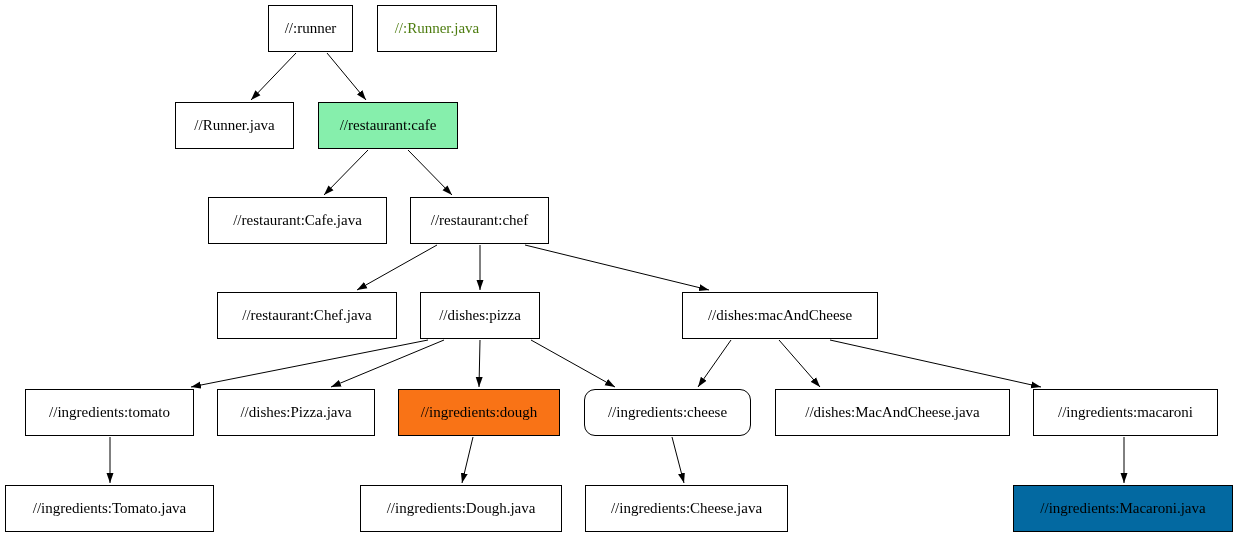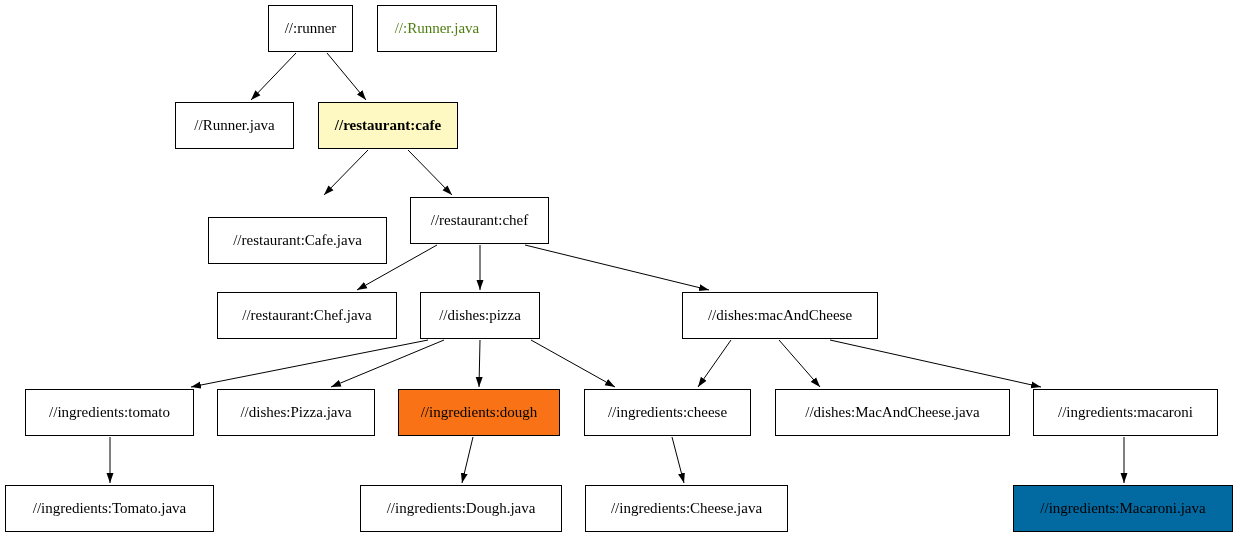--- a/index.html
+++ b/index.html
@@ -63,30 +63,30 @@
         <line x1="110" y1="437" x2="110" y2="483" stroke="#000000" stroke-width="1" marker-end="url(#arrowhead)"></line>
         <line x1="473" y1="437" x2="462" y2="483" stroke="#000000" stroke-width="1" marker-end="url(#arrowhead)"></line>
         <line x1="672" y1="437" x2="684" y2="483" stroke="#000000" stroke-width="1" marker-end="url(#arrowhead)"></line>
         <line x1="1124" y1="437" x2="1124" y2="483" stroke="#000000" stroke-width="1" marker-end="url(#arrowhead)"></line>
       </g>
   </svg>
   <div>
       <div class="graph-node" style="left: 268px; top: 5px; width: 85px; height: 47px; border-color: rgb(0, 0, 0); background: rgb(255, 255, 255); color: rgb(0, 0, 0);">//:runner</div>
       <div class="graph-node" style="left: 377px; top: 5px; width: 120px; height: 47px; border-color: rgb(0, 0, 0); background: rgb(255, 255, 255); color: #4d7c0f;">//:Runner.java</div>
       <div class="graph-node" style="left: 175px; top: 102px; width: 119px; height: 47px; border-color: rgb(0, 0, 0); background: rgb(255, 255, 255); color: rgb(0, 0, 0); text-align: center;">//Runner.java</div>
-      <div class="graph-node" style="left: 318px; top: 102px; width: 140px; height: 47px; border-color: rgb(0, 0, 0); background: #fef9c3; color: rgb(0, 0, 0); font-weight: bold;">//restaurant:cafe</div>
-      <div class="graph-node" style="left: 208px; top: 197px; width: 179px; height: 47px; border-color: rgb(0, 0, 0); background: rgb(255, 255, 255); color: rgb(0, 0, 0); margin-top: 20px;">//restaurant:Cafe.java</div>
+      <div class="graph-node" style="left: 318px; top: 102px; width: 140px; height: 47px; border-color: rgb(0, 0, 0); background: #86efac; color: rgb(0, 0, 0);">//restaurant:cafe</div>
+      <div class="graph-node" style="left: 208px; top: 197px; width: 179px; height: 47px; border-color: rgb(0, 0, 0); background: rgb(255, 255, 255); color: rgb(0, 0, 0);">//restaurant:Cafe.java</div>
       <div class="graph-node" style="left: 410px; top: 197px; width: 139px; height: 47px; border-color: rgb(0, 0, 0); background: rgb(255, 255, 255); color: rgb(0, 0, 0);">//restaurant:chef</div>
       <div class="graph-node" style="left: 217px; top: 292px; width: 180px; height: 47px; border-color: rgb(0, 0, 0); background: rgb(255, 255, 255); color: rgb(0, 0, 0);">//restaurant:Chef.java</div>
       <div class="graph-node" style="left: 420px; top: 292px; width: 120px; height: 47px; border-color: rgb(0, 0, 0); background: rgb(255, 255, 255); color: rgb(0, 0, 0);">//dishes:pizza</div>
       <div class="graph-node" style="left: 682px; top: 292px; width: 196px; height: 47px; border-color: rgb(0, 0, 0); background: rgb(255, 255, 255); color: rgb(0, 0, 0);">//dishes:macAndCheese</div>
       <div class="graph-node" style="left: 25px; top: 389px; width: 169px; height: 47px; border-color: rgb(0, 0, 0); background: rgb(255, 255, 255); color: rgb(0, 0, 0);">//ingredients:tomato</div>
       <div class="graph-node" style="left: 217px; top: 389px; width: 158px; height: 47px; border-color: rgb(0, 0, 0); background: rgb(255, 255, 255); color: rgb(0, 0, 0);">//dishes:Pizza.java</div>
       <div class="graph-node" style="left: 398px; top: 389px; width: 162px; height: 47px; border-color: rgb(0, 0, 0); background: #f97316; color: rgb(0, 0, 0);">//ingredients:dough</div>
-      <div class="graph-node" style="left: 584px; top: 389px; width: 167px; height: 47px; border-color: rgb(0, 0, 0); background: rgb(255, 255, 255); color: rgb(0, 0, 0);">//ingredients:cheese</div>
+      <div class="graph-node" style="left: 584px; top: 389px; width: 167px; height: 47px; border-color: rgb(0, 0, 0); background: rgb(255, 255, 255); color: rgb(0, 0, 0); border-radius: 11px;">//ingredients:cheese</div>
       <div class="graph-node" style="left: 775px; top: 389px; width: 235px; height: 47px; border-color: rgb(0, 0, 0); background: rgb(255, 255, 255); color: rgb(0, 0, 0);">//dishes:MacAndCheese.java</div>
       <div class="graph-node" style="left: 1033px; top: 389px; width: 185px; height: 47px; border-color: rgb(0, 0, 0); background: rgb(255, 255, 255); color: rgb(0, 0, 0);">//ingredients:macaroni</div>
       <div class="graph-node" style="left: 5px; top: 485px; width: 209px; height: 47px; border-color: rgb(0, 0, 0); background: rgb(255, 255, 255); color: rgb(0, 0, 0);">//ingredients:Tomato.java</div>
       <div class="graph-node" style="left: 360px; top: 485px; width: 202px; height: 47px; border-color: rgb(0, 0, 0); background: rgb(255, 255, 255); color: rgb(0, 0, 0);">//ingredients:Dough.java</div>
       <div class="graph-node" style="left: 585px; top: 485px; width: 203px; height: 47px; border-color: rgb(0, 0, 0); background: rgb(255, 255, 255); color: rgb(0, 0, 0);">//ingredients:Cheese.java</div>
       <div class="graph-node" style="left: 1013px; top: 485px; width: 220px; height: 47px; border-color: rgb(0, 0, 0); background: #0369a1; color: rgb(0, 0, 0);">//ingredients:Macaroni.java</div>
     </div>
 </div>
 
 </body></html>

